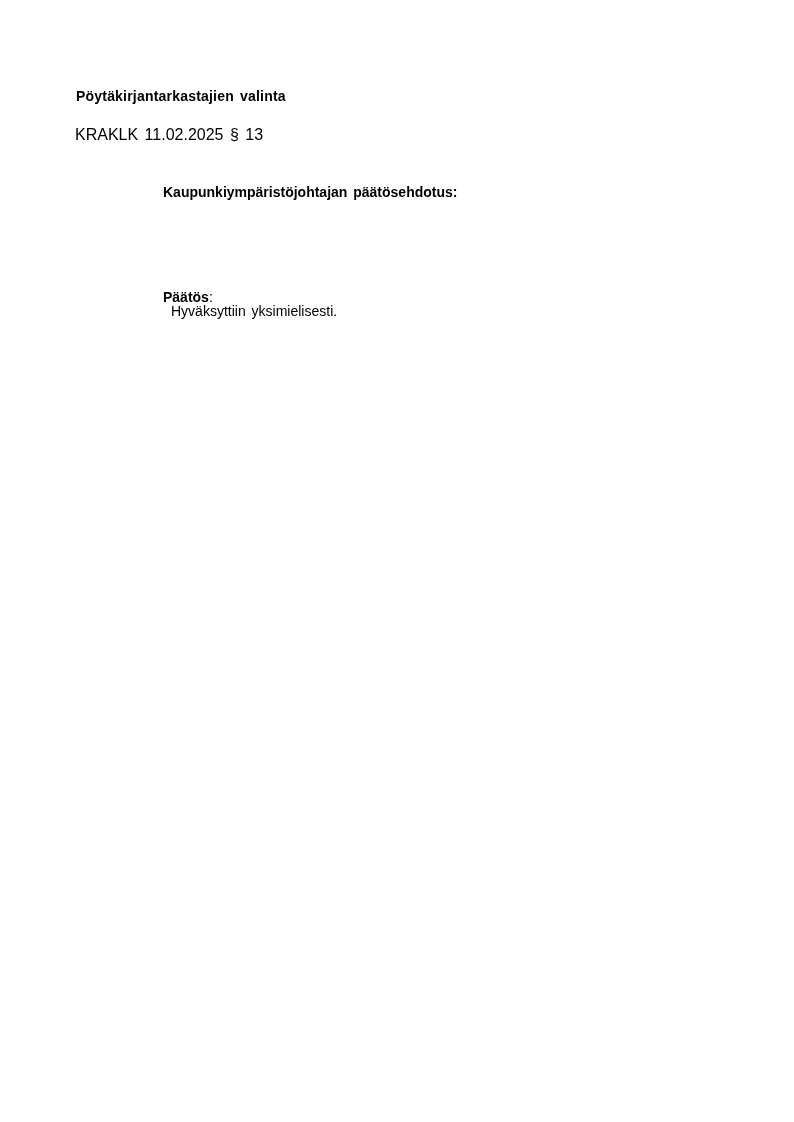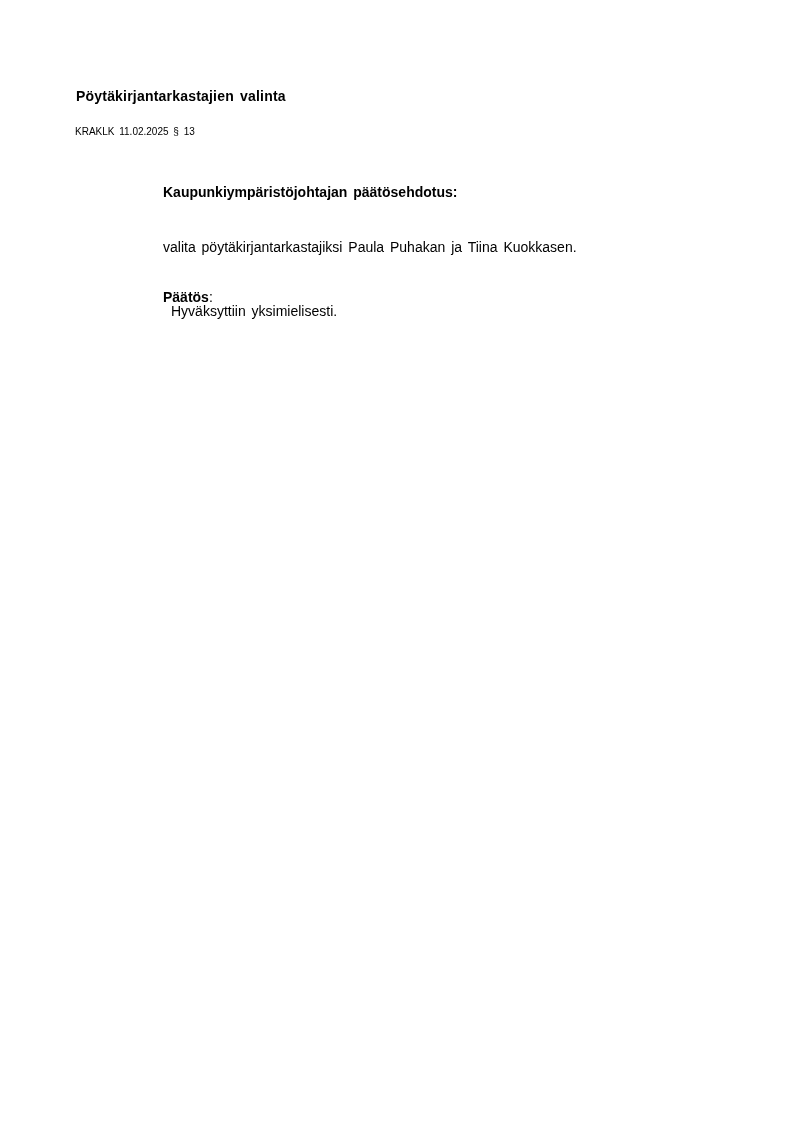--- a/index.html
+++ b/index.html
@@ -28,21 +28,21 @@
     font-weight: bold;
     letter-spacing: 0.2px;
     word-spacing: 2px;
     white-space: nowrap;
   }
 
   .doc-ref {
     position: absolute;
     left: 75px;
     top: 126px;
-    font-size: 10px;
+    font-size: 16px;
     font-weight: normal;
     word-spacing: 2px;
     white-space: nowrap;
   }
 
   .line {
     position: absolute;
     left: 163px;
     font-size: 14px;
     line-height: 18px;
@@ -63,21 +63,20 @@
 
 <div class="page">
 
   <div class="doc-title">Pöytäkirjantarkastajien valinta</div>
 
   <div class="doc-ref">KRAKLK 11.02.2025 § 13</div>
 
   <div class="line bold proposal-heading">Kaupunkiympäristöjohtajan päätösehdotus:</div>
 
 
-  <div class="line proposal-body2">valita pöytäkirjantarkastajiksi Paula Puhakan ja Tiina Kuokkasen.</div>
 
   <div class="line decision-heading">
     <span class="bold">Päätös</span><span>:</span>
   </div>
 
   <div class="line decision-body">Hyväksyttiin yksimielisesti.</div>
 
 </div>
 
 </body></html>

